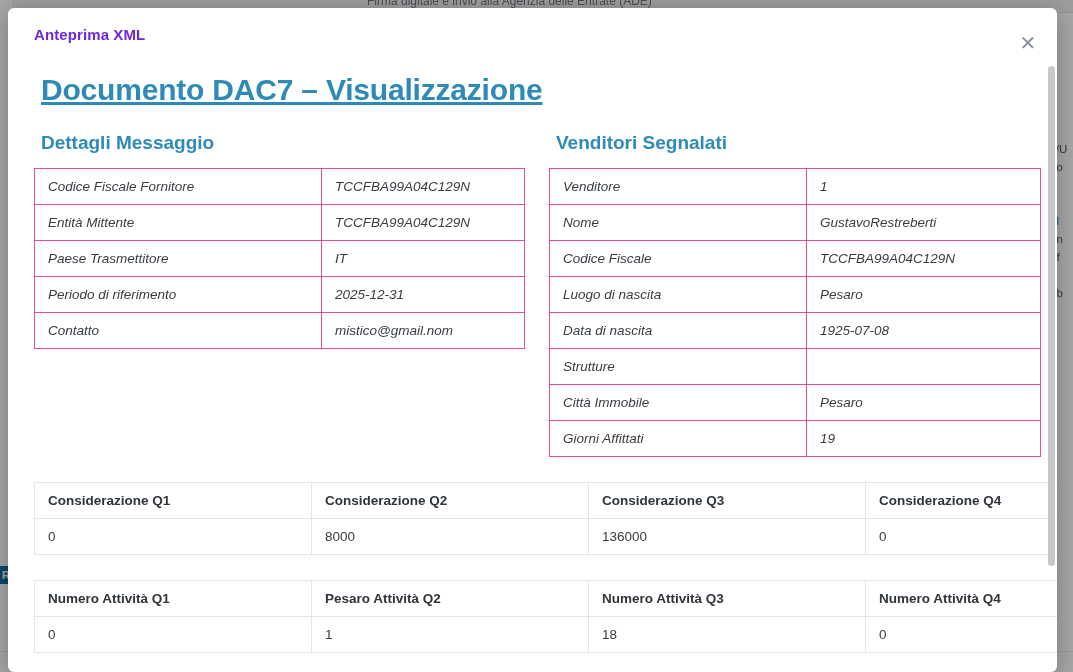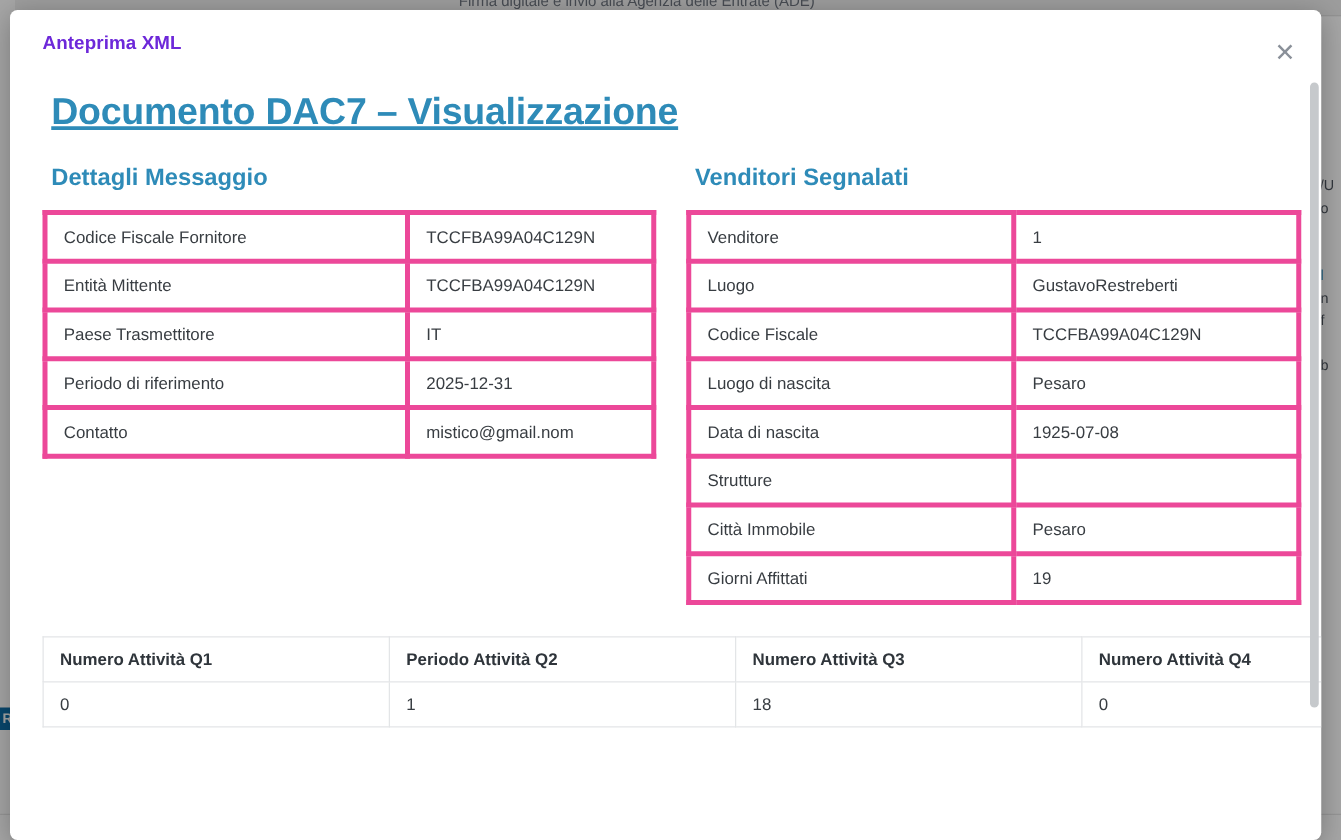--- a/index.html
+++ b/index.html
@@ -169,24 +169,25 @@
     border-collapse: collapse;
     font-size: 13.5px;
     color: #383d42;
     background: #fff;
   }
   table.kv {
     width: 100%;
     table-layout: fixed;
   }
   table.kv td {
-    border: 4px solid #ec4899;
+    border: 1px solid #ec4899;
     padding: 9px 13px;
     height: 17px;
     vertical-align: middle;
+    font-style: italic;
   }
   table.kv td.k { width: 259px; }
 
   .col-left table.kv { width: 491px; }
   .col-left table.kv td.k { width: 260px; }
   .col-right table.kv { width: 492px; padding-left: 12px; }
   .col-right table.kv td.k { width: 230px; }
 
   .quarter-block {
     margin-top: 25px;
@@ -305,21 +306,21 @@
 
         <div class="col col-right">
           <div class="section-title">Venditori Segnalati</div>
           <table class="kv">
             <tbody>
               <tr>
                 <td class="k">Venditore</td>
                 <td class="v">1</td>
               </tr>
               <tr>
-                <td class="k">Luogo</td>
+                <td class="k">Nome</td>
                 <td class="v">GustavoRestreberti</td>
               </tr>
               <tr>
                 <td class="k">Codice Fiscale</td>
                 <td class="v">TCCFBA99A04C129N</td>
               </tr>
               <tr>
                 <td class="k">Luogo di nascita</td>
                 <td class="v">Pesaro</td>
               </tr>
@@ -337,27 +338,47 @@
               </tr>
               <tr>
                 <td class="k">Giorni Affittati</td>
                 <td class="v">19</td>
               </tr>
             </tbody>
           </table>
         </div>
       </div>
 
+      <div class="quarter-block">
+        <table class="quarters">
+          <thead>
+            <tr>
+              <th class="c1">Considerazione Q1</th>
+              <th class="c2">Considerazione Q2</th>
+              <th class="c3">Considerazione Q3</th>
+              <th class="c4">Considerazione Q4</th>
+            </tr>
+          </thead>
+          <tbody>
+            <tr>
+              <td>0</td>
+              <td>8000</td>
+              <td>136000</td>
+              <td>0</td>
+            </tr>
+          </tbody>
+        </table>
+      </div>
 
       <div class="quarter-block">
         <table class="quarters">
           <thead>
             <tr>
               <th class="c1">Numero Attività Q1</th>
-              <th class="c2">Periodo Attività Q2</th>
+              <th class="c2">Pesaro Attività Q2</th>
               <th class="c3">Numero Attività Q3</th>
               <th class="c4">Numero Attività Q4</th>
             </tr>
           </thead>
           <tbody>
             <tr>
               <td>0</td>
               <td>1</td>
               <td>18</td>
               <td>0</td>

